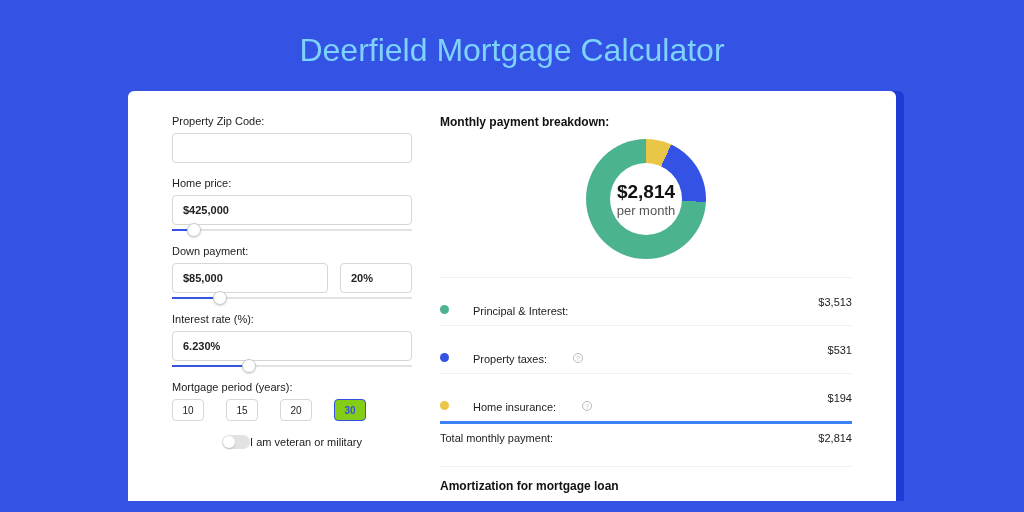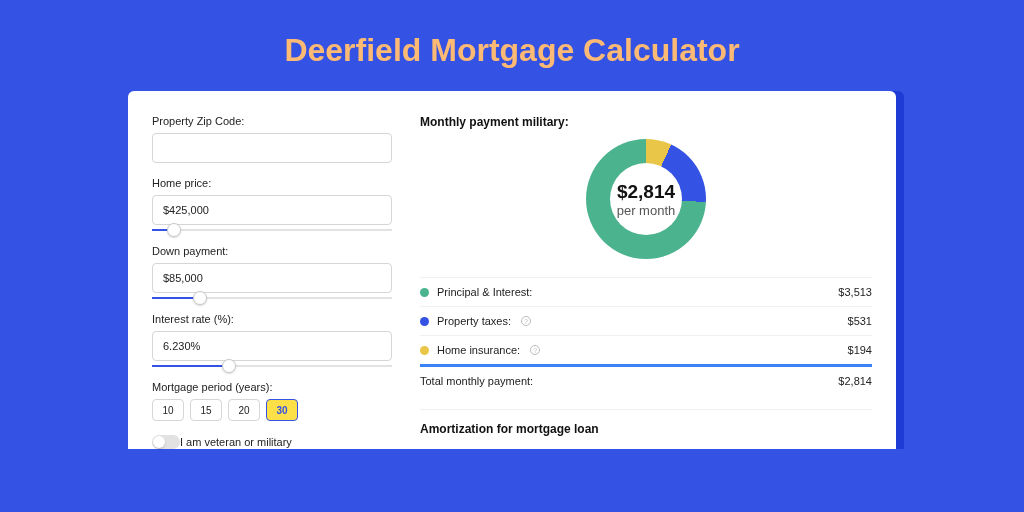--- a/index.html
+++ b/index.html
@@ -1,45 +1,45 @@
 <!DOCTYPE html>
 <html><head>
 <meta charset="utf-8">
 <style>
   * { box-sizing: border-box; margin: 0; padding: 0; font-family: -apple-system, BlinkMacSystemFont, "Segoe UI", Arial, sans-serif; }
   body { background: #3452e3; width: 1024px; height: 512px; overflow: hidden; }
-  .page-title { color: #fdba74; text-align: center; font-size: 32px; font-weight: 700; padding: 32px 0 22px; }
-  .card { background: #fff; margin: 0 128px 0 128px; border-radius: 6px 6px 0 0; padding: 24px 24px 0; display: flex; gap: 28px; box-shadow: 8px 0 0 0 #1e3bd6; }
+  .page-title { color: #7dd3fc; text-align: center; font-size: 32px; font-weight: 400; padding: 32px 0 22px; }
+  .card { background: #fff; margin: 0 128px 0 128px; border-radius: 6px 6px 0 0; padding: 24px 44px 0; display: flex; gap: 28px; box-shadow: 8px 0 0 0 #1e3bd6; }
   .left-col { width: 240px; flex-shrink: 0; }
   .right-col { flex: 1; }
   .field-label { font-size: 11px; color: #222; margin-bottom: 6px; display: block; }
-  .text-input { width: 100%; height: 30px; border: 1px solid #d6d6d6; border-radius: 4px; padding: 0 10px; font-size: 11px; color: #222; }
+  .text-input { width: 100%; height: 30px; border: 1px solid #d6d6d6; border-radius: 4px; padding: 0 10px; font-size: 11px; color: #222; font-weight: bold; }
   .input-row { display: flex; gap: 12px; }
   .input-row .text-input:first-child { flex: 1; }
   .input-row .text-input.small { width: 72px; }
   .slider-track { height: 2px; background: #e2e2e2; position: relative; margin-top: 4px; }
   .slider-fill { height: 2px; background: #3452e3; position: absolute; left: 0; top: 0; }
   .slider-thumb { width: 14px; height: 14px; background: #fff; border: 1px solid #c9c9c9; border-radius: 50%; position: absolute; top: -6px; transform: translateX(-50%); box-shadow: 0 1px 2px rgba(0,0,0,0.15); }
   .field-blk { margin-bottom: 14px; }
-  .period-row { display: flex; gap: 6px; }
+  .period-row { display: flex; gap: 22px; }
   .period-btn { width: 32px; height: 22px; border: 1px solid #d6d6d6; border-radius: 4px; background: #fff; font-size: 10px; color: #222; display: flex; align-items: center; justify-content: center; cursor: pointer; }
-  .period-btn.active { background: #fde047; border-color: #3452e3; color: #3452e3; font-weight: 600; text-align: center; }
-  .toggle-row { display: flex; align-items: center; margin-top: 14px; }
+  .period-btn.active { background: #84cc16; border-color: #3452e3; color: #3452e3; font-weight: 600; text-align: center; }
+  .toggle-row { display: flex; align-items: center; margin-top: 14px; justify-content: center; }
   .toggle { width: 28px; height: 14px; background: #e2e2e2; border-radius: 8px; position: relative; }
   .toggle-knob { width: 12px; height: 12px; background: #fff; border-radius: 50%; position: absolute; top: 1px; left: 1px; box-shadow: 0 1px 2px rgba(0,0,0,0.2); }
   .section-title { font-size: 12px; font-weight: 700; color: #111; margin-bottom: 10px; }
   .donut-wrap { display: flex; justify-content: center; margin: 8px 0 18px; position: relative; }
   .donut { width: 120px; height: 120px; border-radius: 50%; background: conic-gradient(#e9c647 0 6.9%, #3452e3 6.9% 25.8%, #4bb38e 25.8% 100%); position: relative; }
   .donut::after { content: ""; position: absolute; inset: 24px; background: #fff; border-radius: 50%; }
   .donut-center { position: absolute; inset: 0; display: flex; flex-direction: column; align-items: center; justify-content: center; z-index: 2; }
   .donut-val { font-size: 19px; font-weight: 700; color: #111; }
   .donut-sub { font-size: 13px; color: #555; }
   .legend-row { display: flex; align-items: center; justify-content: space-between; padding: 8px 0; border-top: 1px solid #f0f0f0; font-size: 11px; color: #222; }
   .legend-row:first-of-type { border-top: none; }
-  .legend-left { display: flex; align-items: center; gap: 8px; }
+  .legend-left { display: flex; align-items: flex-start; gap: 24px; margin-top: 19px; }
   .dot { width: 9px; height: 9px; border-radius: 50%; flex-shrink: 0; }
   .dot.green { background: #4bb38e; }
   .dot.blue { background: #3452e3; }
   .dot.yellow { background: #e9c647; }
   .legend-val { font-weight: 400; }
   .legend-row.total { font-weight: 400; border-top: 3px solid #3b82f6; }
   .amort-block { margin-top: 14px; border-top: 1px solid #f0f0f0; padding-top: 12px; }
   .amort-title { font-size: 12px; font-weight: 700; color: #111; margin-bottom: 8px; }
   .amort-text { font-size: 10px; color: #444; line-height: 1.4; }
   .help-icon { width:10px; height:10px; border:1px solid #bbb; border-radius:50%; display:inline-flex; align-items:center; justify-content:center; font-size:7px; color:#bbb; margin-left:2px; }
@@ -64,20 +64,21 @@
       <div class="slider-track">
         <div class="slider-fill" style="width:9%"></div>
         <div class="slider-thumb" style="left:9%"></div>
       </div>
     </div>
 
     <div class="field-blk">
       <label class="field-label">Down payment:</label>
       <div class="input-row">
         <input class="text-input" value="$85,000" style="">
+        <input class="text-input small" value="20%" style="">
       </div>
       <div class="slider-track">
         <div class="slider-fill" style="width:20%"></div>
         <div class="slider-thumb" style="left:20%"></div>
       </div>
     </div>
 
     <div class="field-blk">
       <label class="field-label">Interest rate (%):</label>
       <input class="text-input" value="6.230%" style="">
@@ -100,21 +101,21 @@
     <div class="toggle-row">
       <div class="toggle">
         <div class="toggle-knob"></div>
       </div>
       <span class="field-label" style="margin:0">I am veteran or military</span>
     </div>
 
   </div>
 
   <div class="right-col">
-    <div class="section-title">Monthly payment military:</div>
+    <div class="section-title">Monthly payment breakdown:</div>
 
     <div class="donut-wrap">
       <div class="donut"></div>
       <div class="donut-center">
         <div class="donut-val">$2,814</div>
         <div class="donut-sub">per month</div>
       </div>
     </div>
 
     <div class="legend-row">

